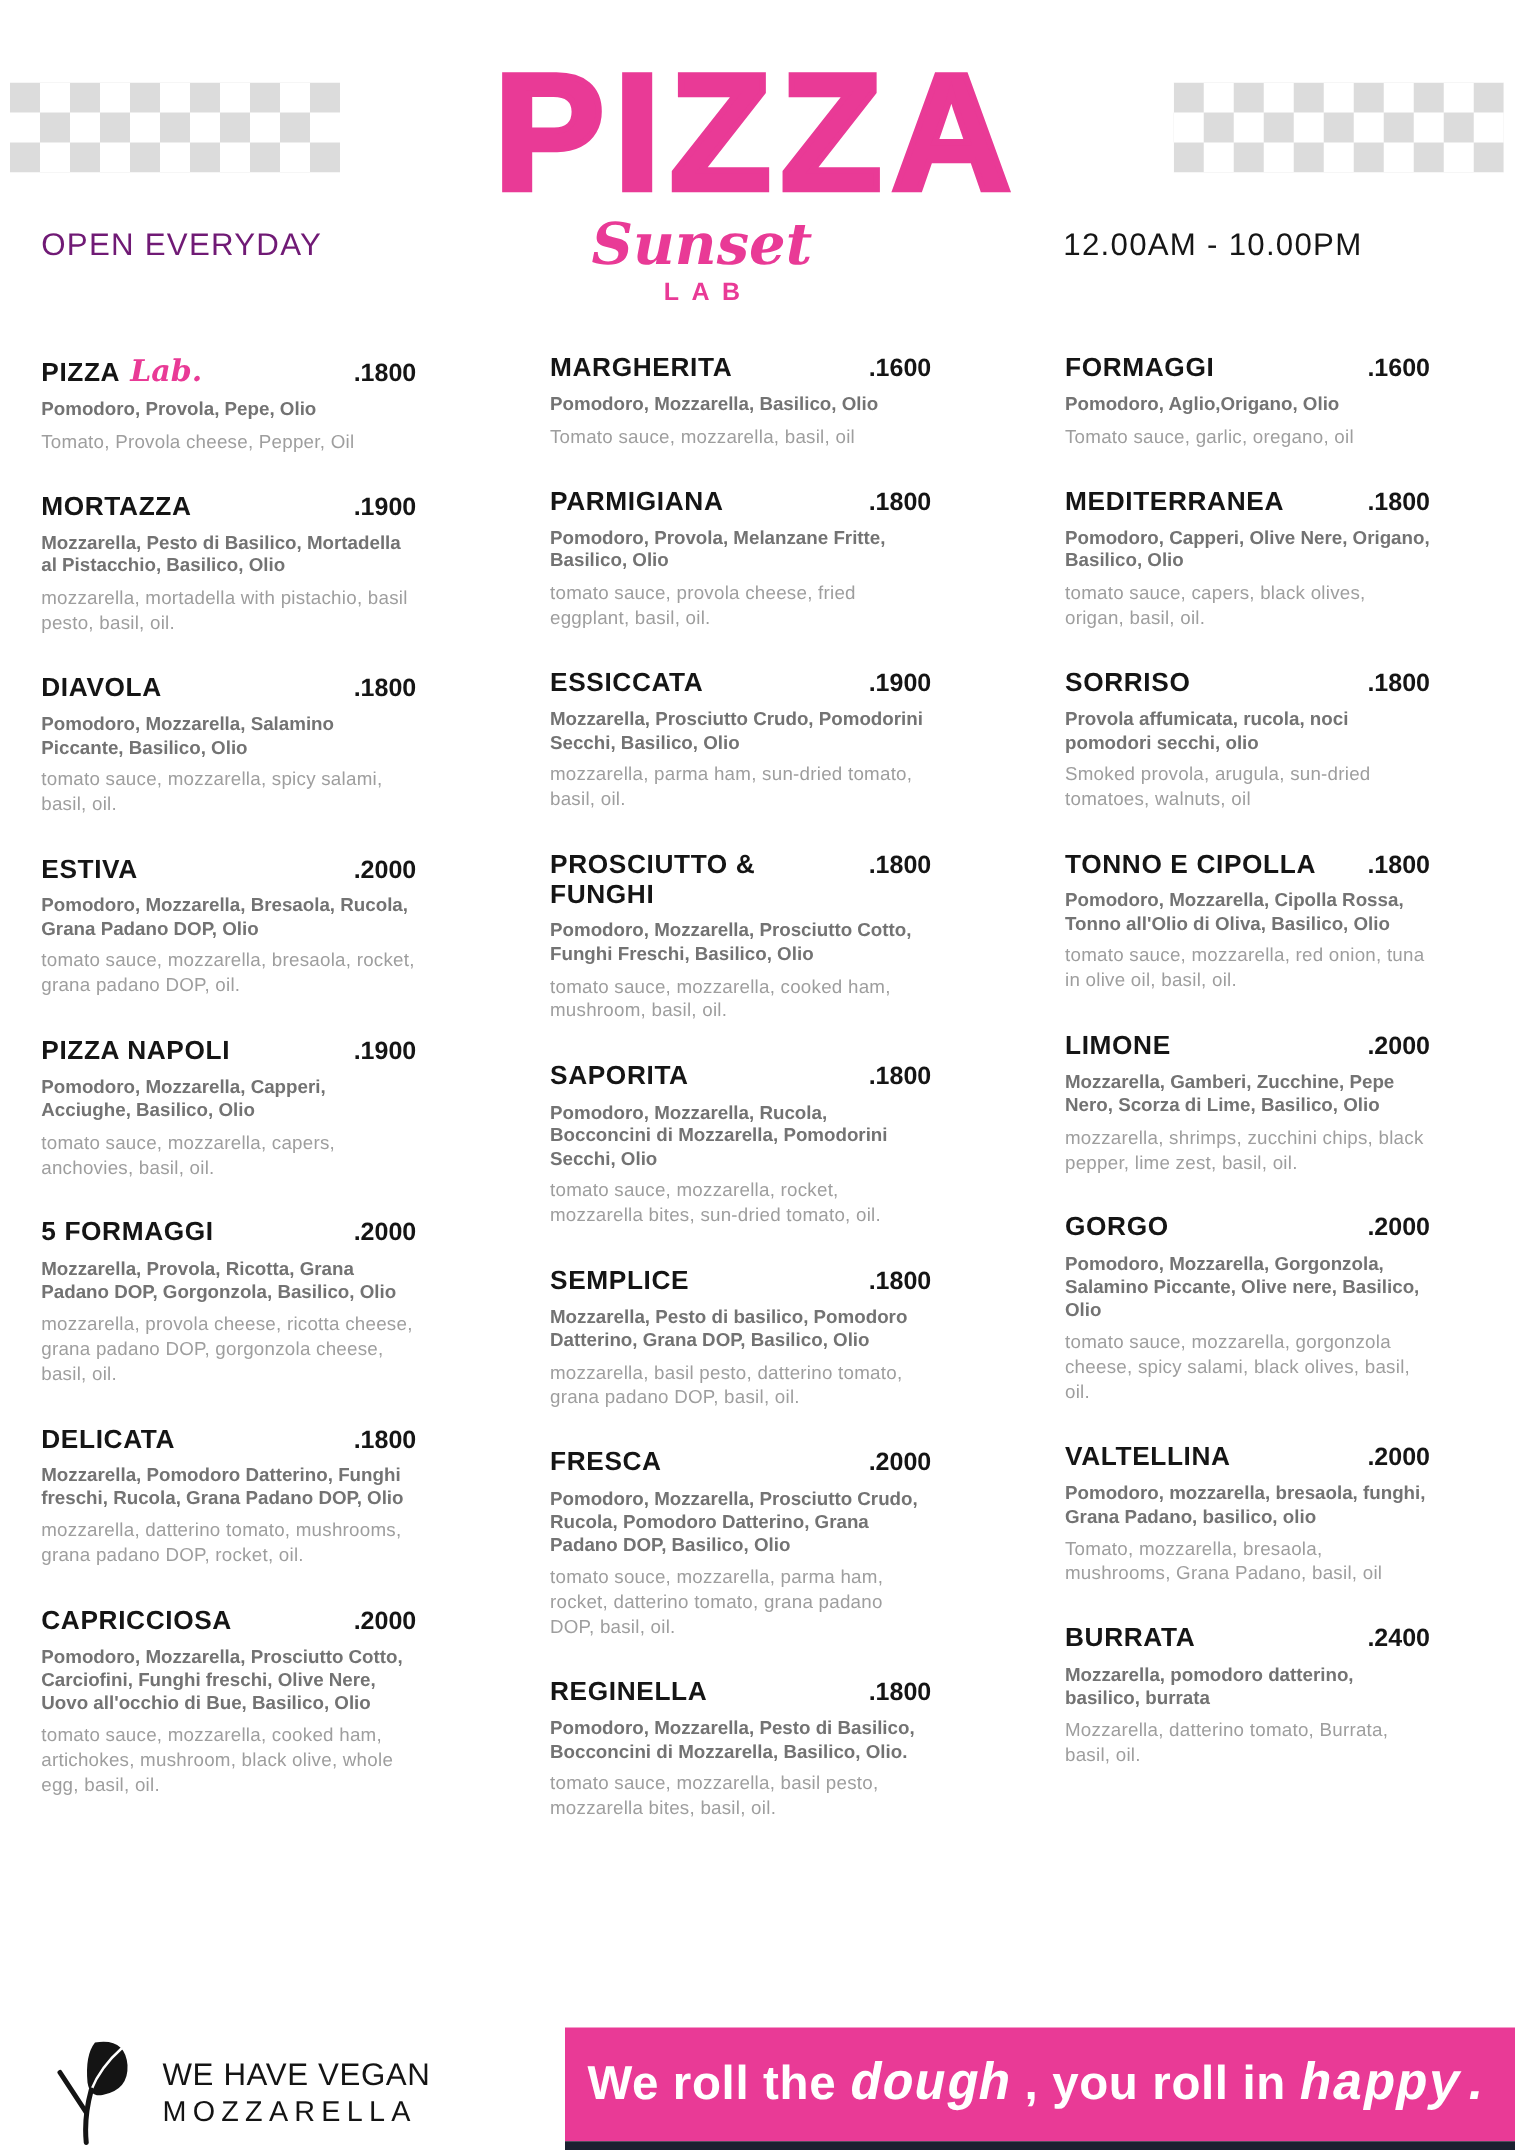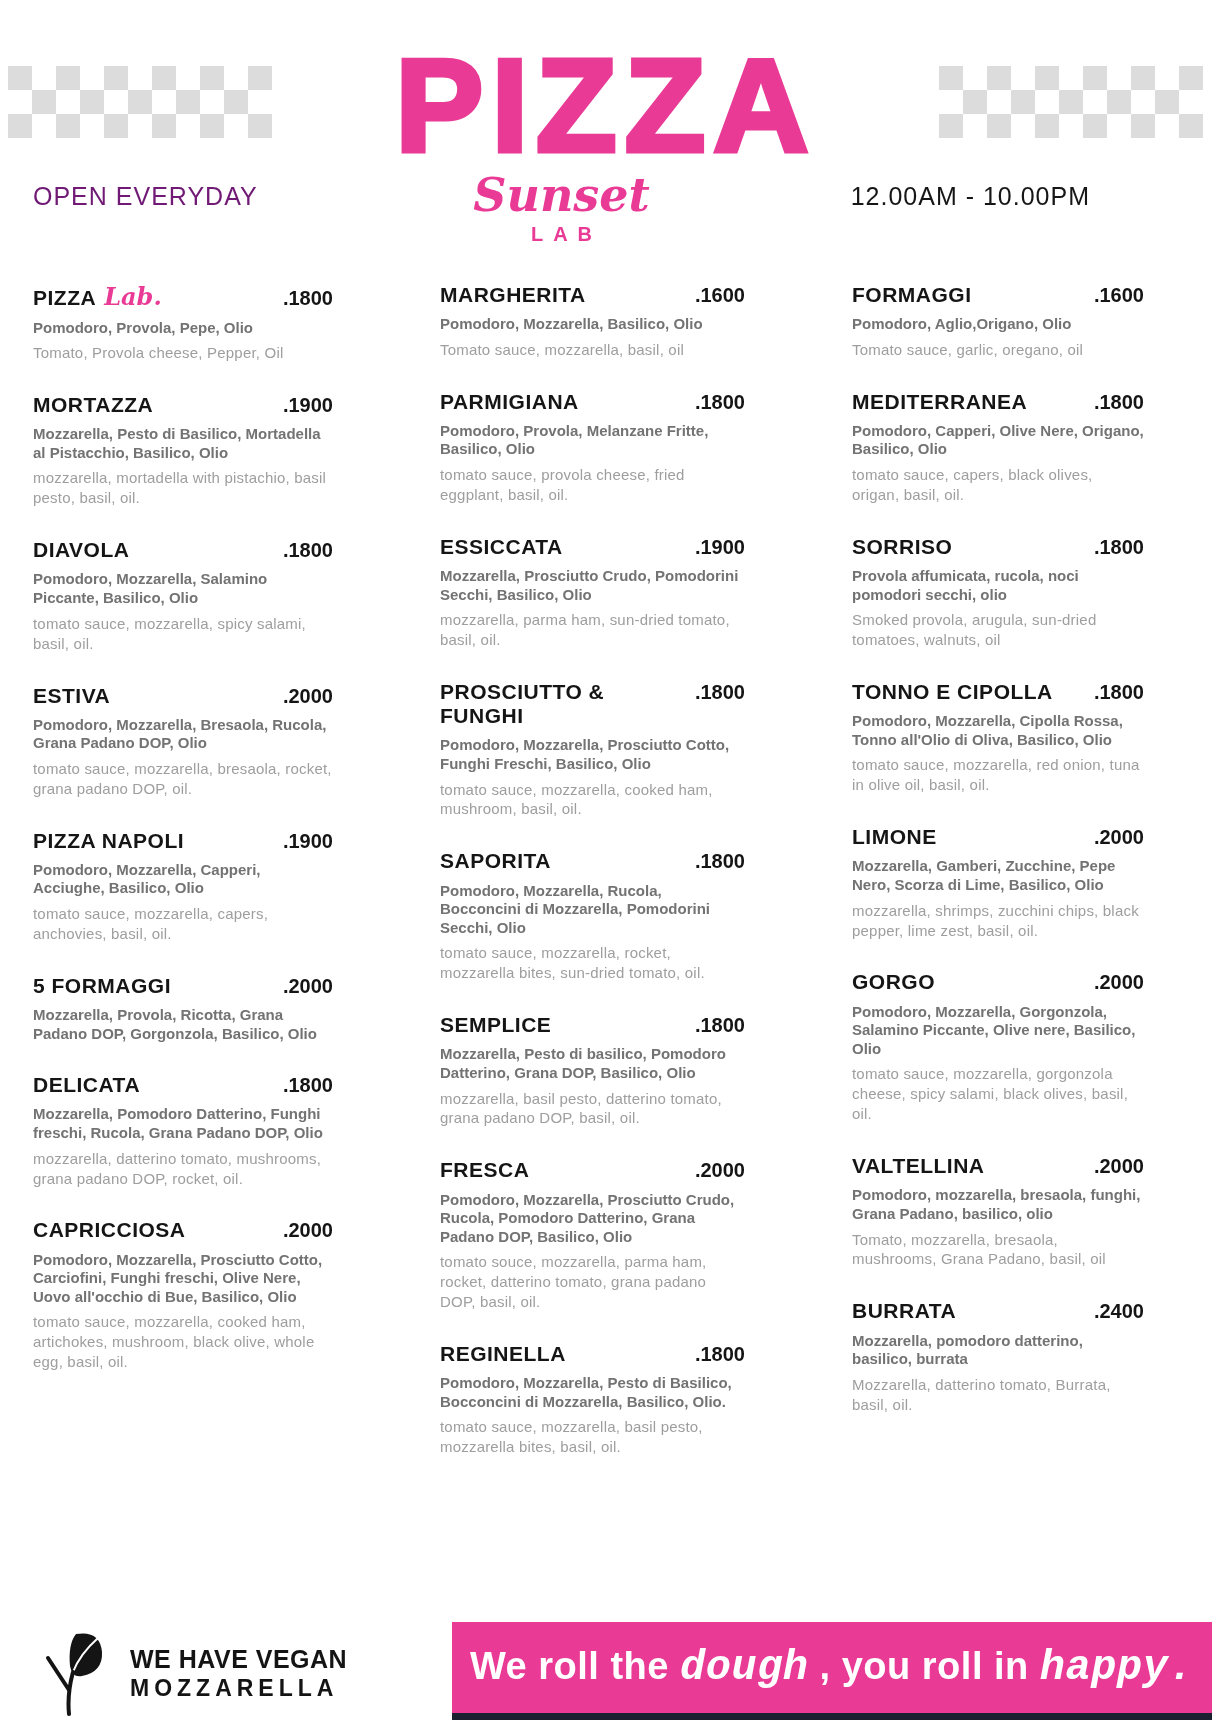--- a/index.html
+++ b/index.html
@@ -39,21 +39,21 @@
   .item-name{font-size:21px;font-weight:900;letter-spacing:0.5px;color:#151515;line-height:1.15;}
   .name-suffix{
     font-family:"DejaVu Serif",serif;font-style:italic;font-weight:bold;
     color:#E93A96;font-size:24px;margin-left:8px;letter-spacing:0;
   }
   .item-price{font-size:20px;font-weight:bold;color:#151515;white-space:nowrap;margin-left:8px;}
   .ing-it{font-size:15px;font-weight:bold;color:#737373;line-height:1.24;margin-bottom:6px;}
   .ing-en{font-size:15px;color:#9e9e9e;line-height:1.33;letter-spacing:0.2px;}
   
   .vegan{position:absolute;left:40px;top:1628px;display:flex;align-items:center;}
-  .vegan .txt{margin-left:22px;font-weight:700;color:#141414;}
+  .vegan .txt{margin-left:22px;font-weight:400;color:#141414;}
   .vegan .l1{font-size:25px;letter-spacing:0.5px;line-height:1.2;}
   .vegan .l2{font-size:23px;letter-spacing:5px;line-height:1.3;}
   .banner{
     position:absolute;left:452px;right:0;top:1622px;height:91px;background:#E93A96;
     display:flex;align-items:center;justify-content:center;color:#fff;
   }
   .banner .tagline{font-size:38px;font-weight:bold;letter-spacing:0.5px;white-space:nowrap;}
   .banner .script{font-family:Liberation Mono, monospace;font-style:italic;font-weight:bold;font-size:42px;}
   .bottom-bar{position:absolute;left:452px;right:0;top:1713px;height:7px;background:#1b2030;}
 </style>
@@ -117,20 +117,21 @@
           </div>
           <div class="ing-it">Pomodoro, Mozzarella, Capperi, Acciughe, Basilico, Olio</div>
           <div class="ing-en">tomato sauce, mozzarella, capers, anchovies, basil, oil.</div>
         </div>
         <div class="item">
           <div class="item-head">
             <span class="item-name">5 FORMAGGI</span>
             <span class="item-price">.2000</span>
           </div>
           <div class="ing-it">Mozzarella, Provola, Ricotta, Grana Padano DOP, Gorgonzola, Basilico, Olio</div>
+          <div class="ing-en">mozzarella, provola cheese, ricotta cheese, grana padano DOP, gorgonzola cheese, basil, oil.</div>
         </div>
         <div class="item">
           <div class="item-head">
             <span class="item-name">DELICATA</span>
             <span class="item-price">.1800</span>
           </div>
           <div class="ing-it">Mozzarella, Pomodoro Datterino, Funghi freschi, Rucola, Grana Padano DOP, Olio</div>
           <div class="ing-en">mozzarella, datterino tomato, mushrooms, grana padano DOP, rocket, oil.</div>
         </div>
         <div class="item">

